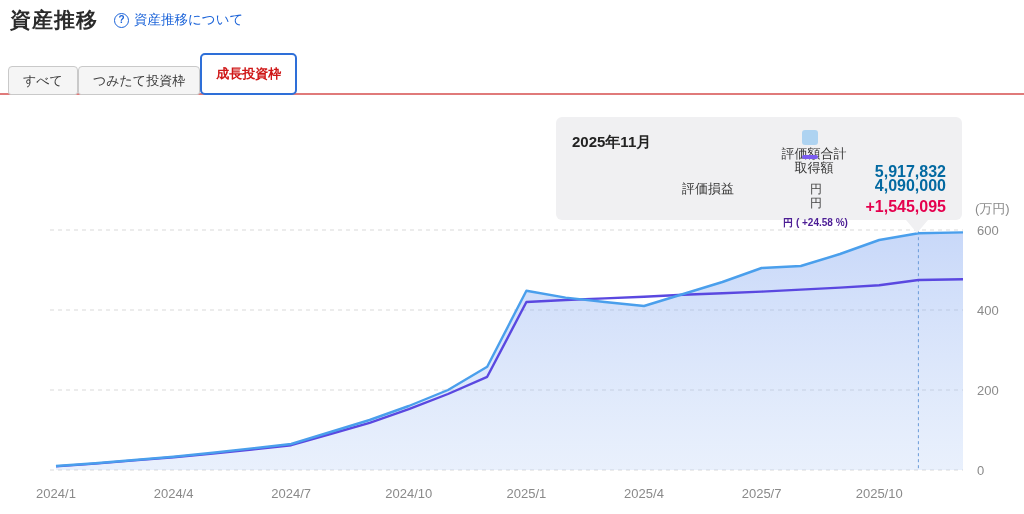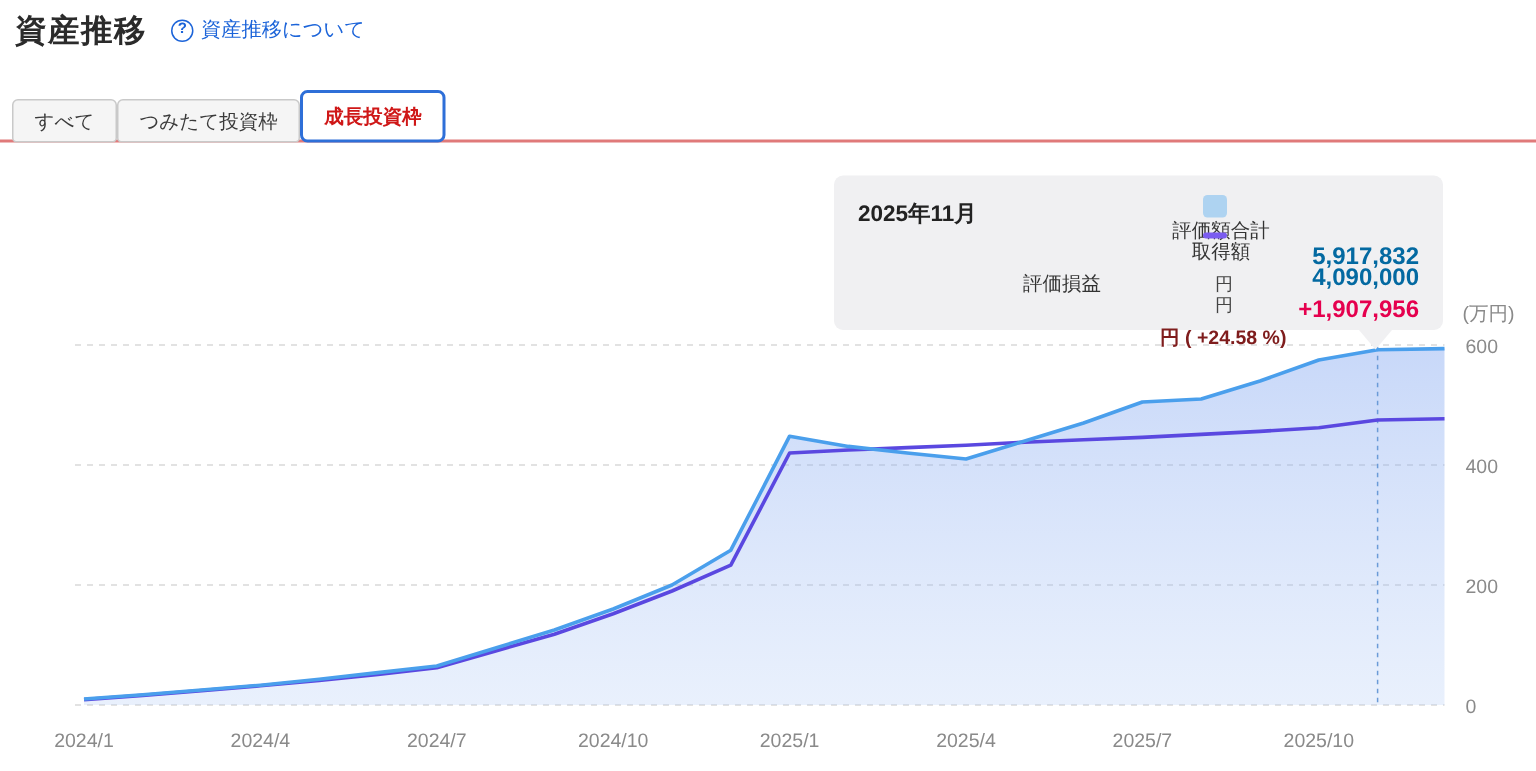--- a/index.html
+++ b/index.html
@@ -28,21 +28,21 @@
     display:flex; align-items:flex-end; 
   }
   .tab {
     display:inline-flex; align-items:center; justify-content:center;
     height:29px; padding:0 14px; margin-bottom:-2px;
     background:#f5f5f5; border:1px solid #c9c9c9; border-radius:4px 4px 3px 3px;
     font-size:13px; color:#3a3a3a; cursor:pointer; white-space:nowrap;
   }
   .tab.active {
     background:#fff; border:2px solid #2e6fd8; border-radius:5px;
-    color:#cf1717; font-weight:bold; height:35px; z-index:2;
+    color:#cf1717; font-weight:bold; height:42px; z-index:2;
   }
 
   
   .tooltip {
     position:absolute; left:556px; top:117px; width:406px; height:103px;
     background:#f0f0f2; border-radius:6px; padding:13px 16px 0 16px;
     display:flex; gap:10px; z-index:5;
   }
   .tooltip::after {
     content:""; position:absolute; left:350px; top:100%;
@@ -52,21 +52,21 @@
   .tt-date { width:100px; font-size:15px; font-weight:bold; color:#222; padding-top:3px; }
   .tt-rows { flex:1; }
   .tt-row { display:flex; align-items:center; height:23px; margin-bottom:2px;flex-direction:column; }
   .sw-area { width:16px; height:15px; border-radius:3px; background:#aed3f1; margin-right:8px; flex:0 0 auto; }
   .sw-line { width:16px; height:4px; border-radius:2px; background:#7a5cf0; margin-right:8px; flex:0 0 auto; }
   .tt-label { font-size:13px; color:#333; }
   .tt-label.wide { margin-right:auto; }
   .tt-value { margin-left:auto; font-size:16px; font-weight:bold; color:#0369a1; }
   .tt-unit { font-size:12px; color:#444; margin-left:4px; }
   .tt-gain { margin-left:auto; font-size:16px; font-weight:bold; color:#e5004e; white-space:nowrap; }
-  .tt-gain-suffix { font-size:13px; font-weight:bold; color:#7f1d1d; margin-left:3px; }
+  .tt-gain-suffix { font-size:10px; font-weight:bold; color:#4c1d95; margin-left:3px; }
 
   
   .chart-wrap { position:absolute; left:0; top:0; width:1024px; height:514px; }
   #chart-svg { position:absolute; left:0; top:0; }
   #chart-svg text { font-family:"Liberation Sans","DejaVu Sans",sans-serif; }
   .axis { fill:#8a8a8a; font-size:13px; }
   .xmid { text-anchor:middle; }
 </style>
 </head>
 <body>
@@ -128,20 +128,20 @@
           <span class="tt-unit">円</span>
         </div>
         <div class="tt-row">
           <span class="sw-line"></span>
           <span class="tt-label">取得額</span>
           <span class="tt-value">4,090,000</span>
           <span class="tt-unit">円</span>
         </div>
         <div class="tt-row">
           <span class="tt-label wide">評価損益</span>
-          <span class="tt-gain">+1,907,956</span>
+          <span class="tt-gain">+1,545,095</span>
           <span class="tt-gain-suffix">円 ( +24.58 %)</span>
         </div>
       </div>
     </div>
   </div>
 
 </div>
 
 </body></html>

